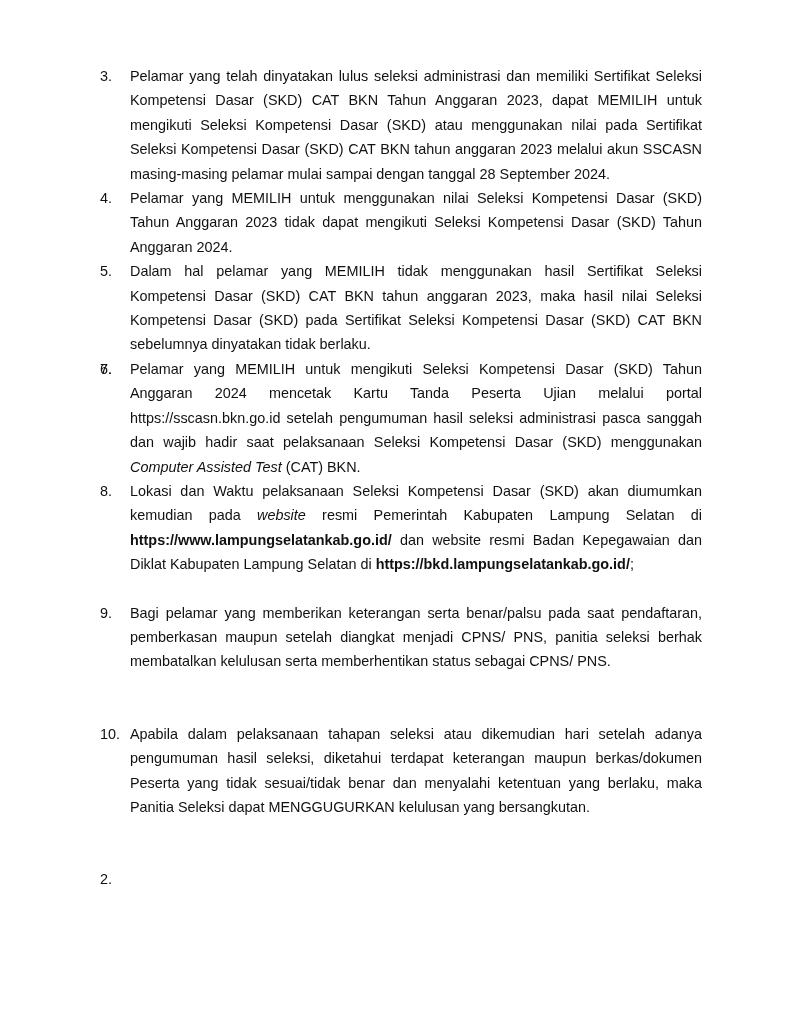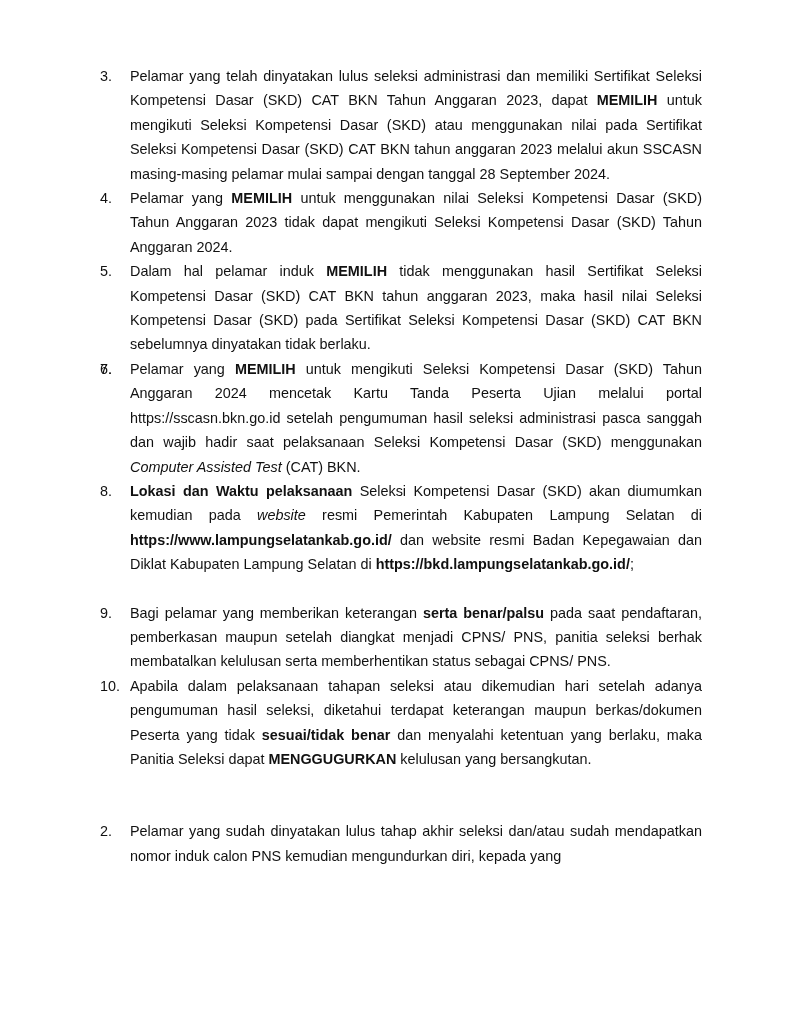--- a/index.html
+++ b/index.html
@@ -15,41 +15,41 @@
       margin: 0; padding: 0; list-style: none;
     }
     .item {
       position: relative; padding-left: 30px;
       line-height: 24.4px; text-align: justify;
     }
     .item .num {
       position: absolute; left: 0; top: 0; width: 28px; text-align: left;
     }
     .item.gap-after { margin-bottom: 24px; }
-    .item.gap-after-big { margin-bottom: 48px; }
-    .b { font-weight: bold; }
+    .item.gap-after-big { margin-bottom: 48px; margin-top: 48px; }
+    .b { font-weight: normal; }
     .i { font-style: italic; margin-top: 32px; }
     .bi { font-weight: bold; }
   </style>
 </head>
 <body>
 
 <div class="page">
   <ol class="list">
     <li class="item">
       <span class="num">3.</span>
       <span class="body"><span>Pelamar yang telah dinyatakan lulus seleksi administrasi dan memiliki Sertifikat Seleksi Kompetensi Dasar (SKD) CAT BKN Tahun Anggaran 2023, dapat </span><span class="b">MEMILIH</span><span> untuk mengikuti Seleksi Kompetensi Dasar (SKD) atau menggunakan nilai pada Sertifikat Seleksi Kompetensi Dasar (SKD) CAT BKN tahun anggaran 2023 melalui akun SSCASN masing-masing pelamar mulai sampai dengan tanggal 28 September 2024.</span></span>
     </li>
     <li class="item">
       <span class="num">4.</span>
       <span class="body"><span>Pelamar yang </span><span class="b">MEMILIH</span><span> untuk menggunakan nilai Seleksi Kompetensi Dasar (SKD) Tahun Anggaran 2023 tidak dapat mengikuti Seleksi Kompetensi Dasar (SKD) Tahun Anggaran 2024.</span></span>
     </li>
     <li class="item">
       <span class="num">5.</span>
-      <span class="body"><span>Dalam hal pelamar induk </span><span class="b">MEMILIH</span><span> tidak menggunakan hasil Sertifikat Seleksi Kompetensi Dasar (SKD) CAT BKN tahun anggaran 2023, maka hasil nilai Seleksi Kompetensi Dasar (SKD) pada Sertifikat Seleksi Kompetensi Dasar (SKD) CAT BKN sebelumnya dinyatakan tidak berlaku.</span></span>
+      <span class="body"><span>Dalam hal pelamar yang </span><span class="b">MEMILIH</span><span> tidak menggunakan hasil Sertifikat Seleksi Kompetensi Dasar (SKD) CAT BKN tahun anggaran 2023, maka hasil nilai Seleksi Kompetensi Dasar (SKD) pada Sertifikat Seleksi Kompetensi Dasar (SKD) CAT BKN sebelumnya dinyatakan tidak berlaku.</span></span>
     </li>
     <li class="item">
       <span class="num">6.</span>
     </li>
     <li class="item">
       <span class="num">7.</span>
       <span class="body"><span>Pelamar yang </span><span class="b">MEMILIH</span><span> untuk mengikuti Seleksi Kompetensi Dasar (SKD) Tahun Anggaran 2024 mencetak Kartu Tanda Peserta Ujian melalui portal https://sscasn.bkn.go.id setelah pengumuman hasil seleksi administrasi pasca sanggah dan wajib hadir saat pelaksanaan Seleksi Kompetensi Dasar (SKD) menggunakan </span><span class="i">Computer Assisted Test</span><span> (CAT) BKN.</span></span>
     </li>
     <li class="item gap-after">
       <span class="num">8.</span>
@@ -58,16 +58,15 @@
     <li class="item">
       <span class="num">9.</span>
       <span class="body"><span>Bagi pelamar yang memberikan keterangan </span><span class="b">serta benar/palsu</span><span> pada saat pendaftaran, pemberkasan maupun setelah diangkat menjadi CPNS/ PNS, panitia seleksi berhak membatalkan kelulusan serta memberhentikan status sebagai CPNS/ PNS.</span></span>
     </li>
     <li class="item gap-after-big">
       <span class="num">10.</span>
       <span class="body"><span>Apabila dalam pelaksanaan tahapan seleksi atau dikemudian hari setelah adanya pengumuman hasil seleksi, diketahui terdapat keterangan maupun berkas/dokumen Peserta yang tidak </span><span class="b">sesuai/tidak benar</span><span> dan menyalahi ketentuan yang berlaku, maka Panitia Seleksi dapat </span><span class="b">MENGGUGURKAN</span><span> kelulusan yang bersangkutan.</span></span>
     </li>
     <li class="item">
       <span class="num">2.</span>
-      <span class="body"><span>Pelamar yang sudah dinyatakan lulus tahap akhir seleksi dan/atau sudah mendapatkan nomor induk calon PNS kemudian mengundurkan diri, kepada yang</span></span>
     </li>
   </ol>
 </div>
 
 </body></html>

